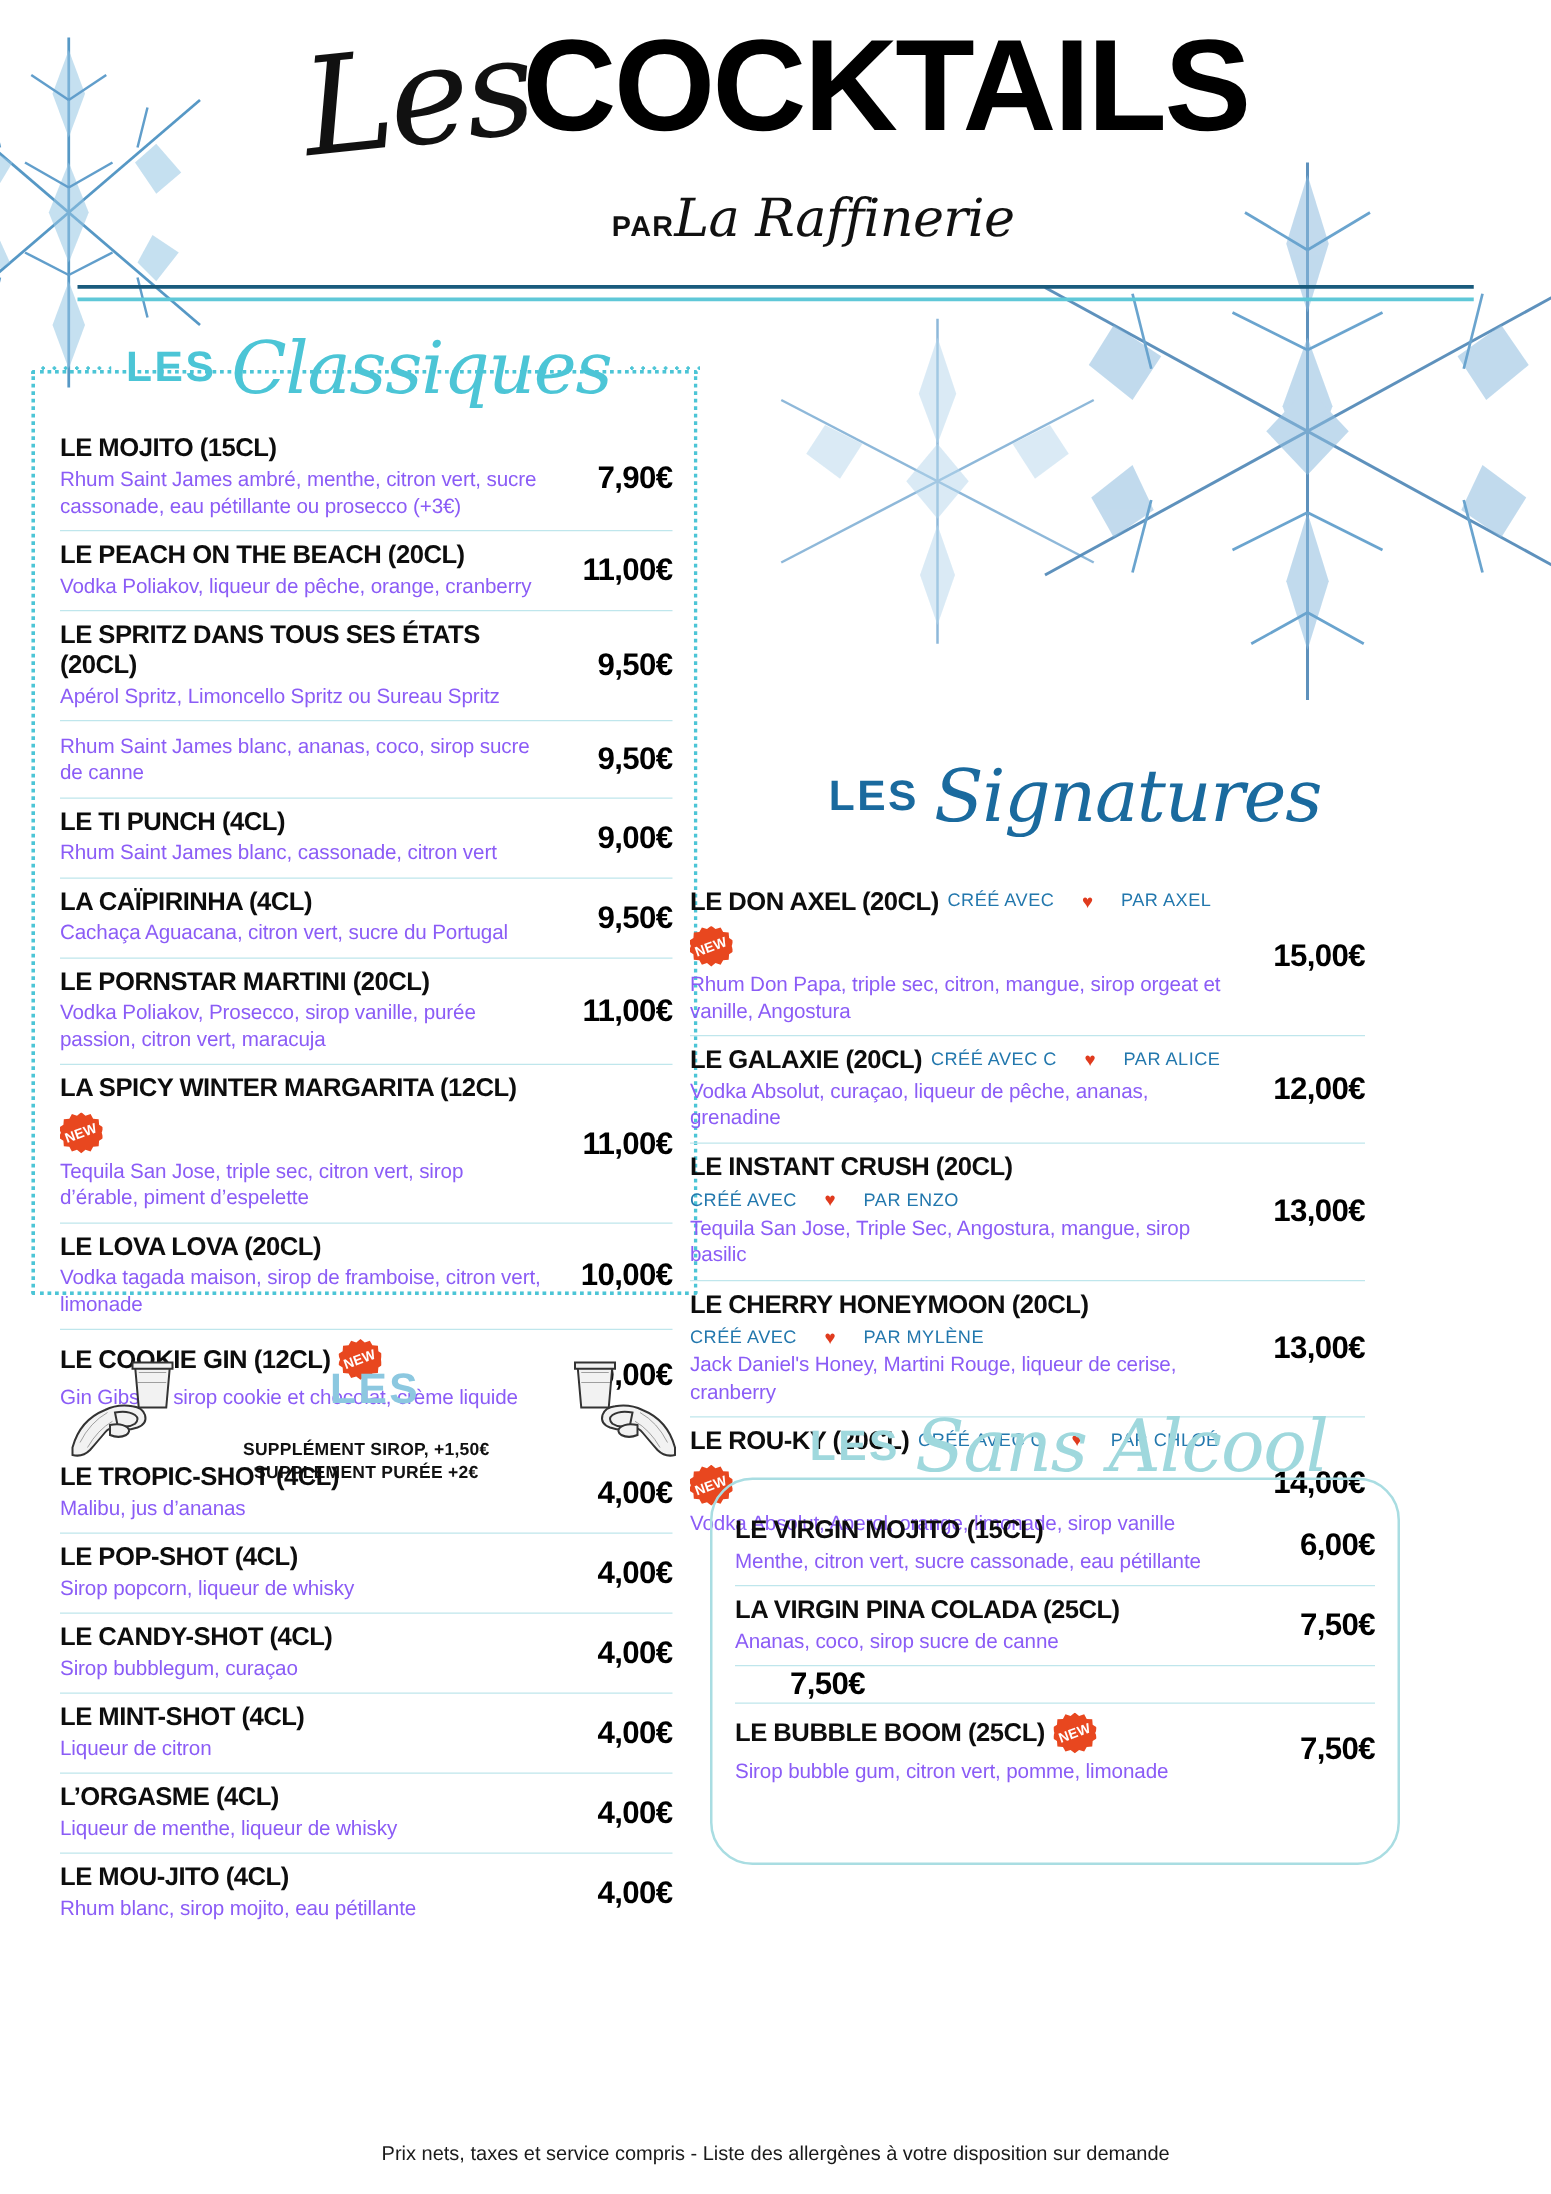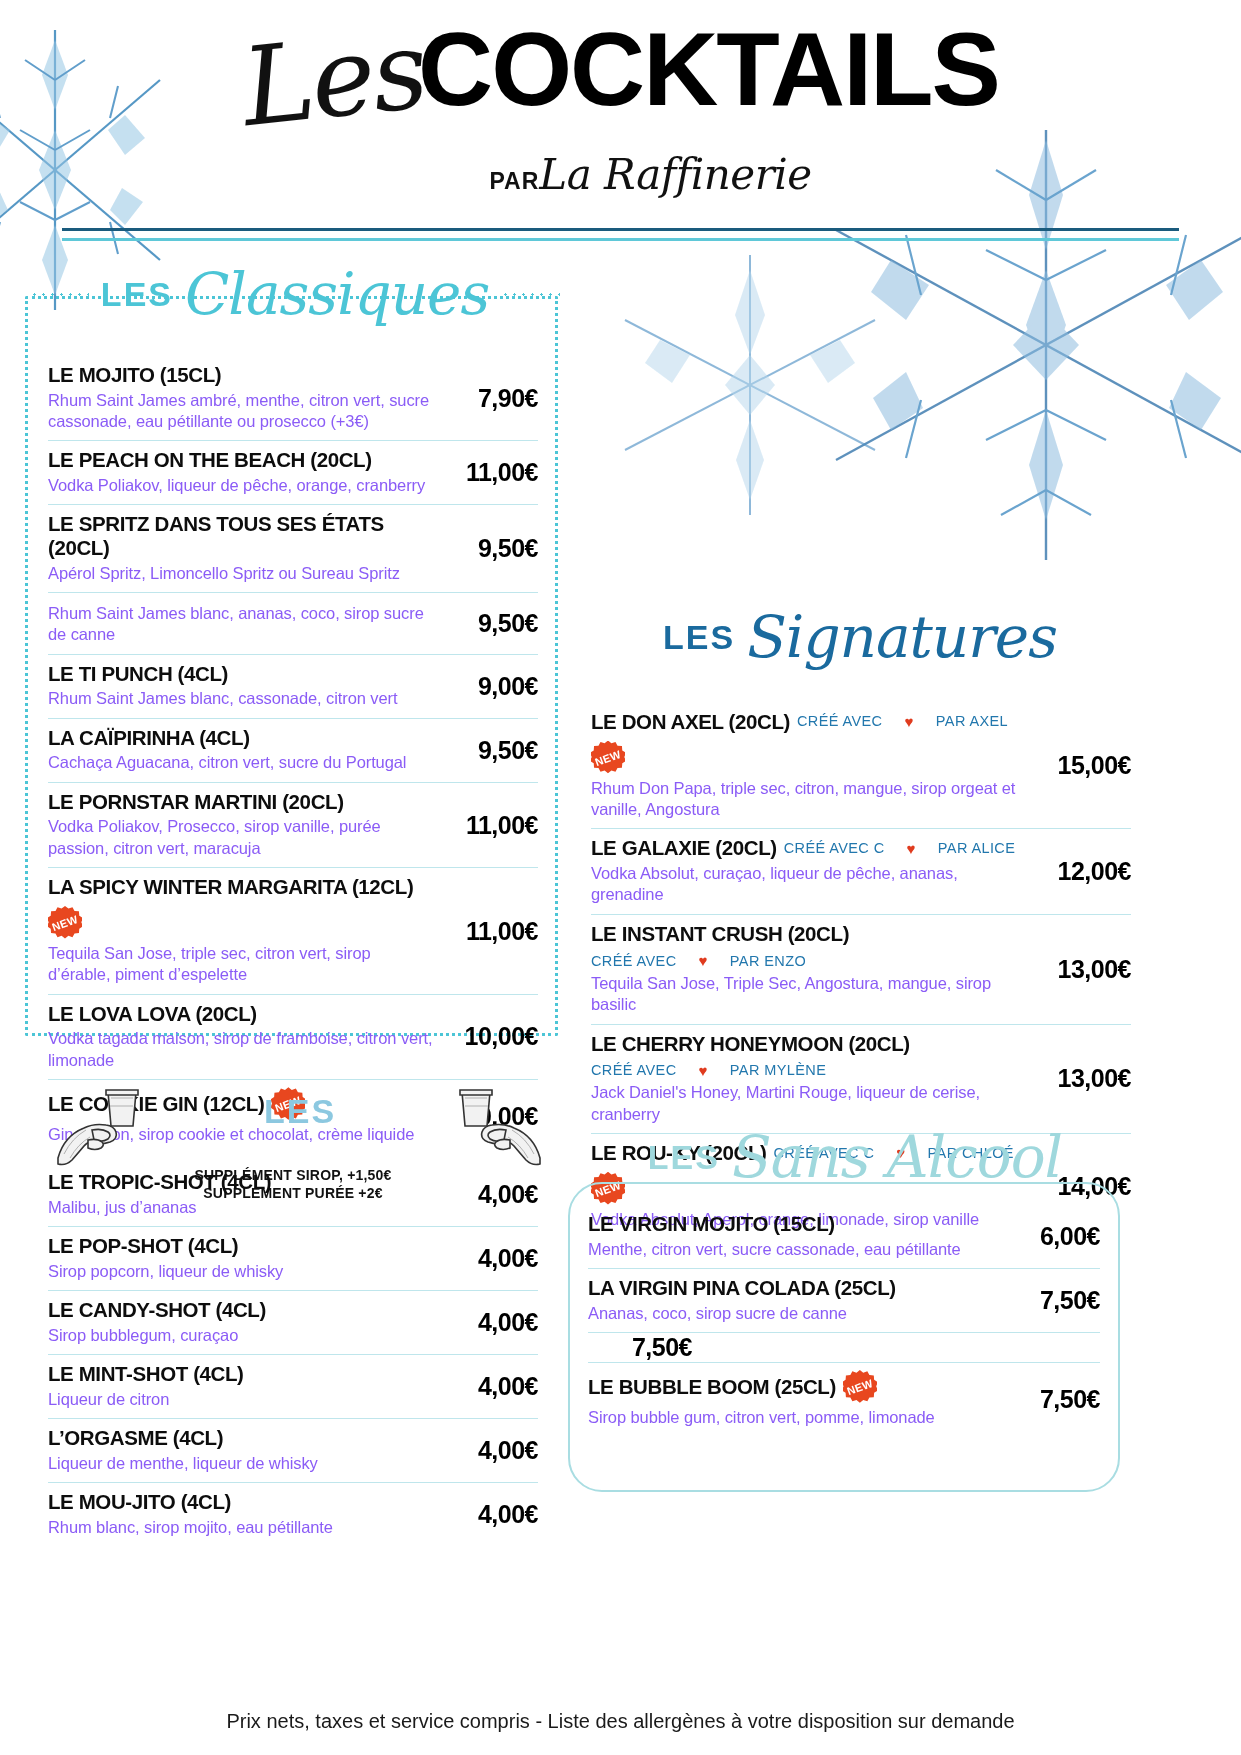--- a/index.html
+++ b/index.html
@@ -118,21 +118,21 @@
     transform: rotate(-20deg);
   }
 
   .supplements {
     text-align: center; font-weight: 700; font-size: 14px;
     letter-spacing: .2px; line-height: 1.3; color: #111; margin-top: 12px;
   }
 
   .footer {
     position: absolute; left: 0; right: 0; bottom: 22px;
-    text-align: center; font-size: 20px; color: #1a1a1a;
+    text-align: center; font-size: 16px; color: #1a1a1a;
   }
 </style>
 </head>
 <body>
 
 <div class="page">
 
   <svg class="snow-left" viewBox="0 0 230 300">
     <g stroke="#2e7fb8" stroke-width="2.2" fill="none" opacity=".85">
       <line x1="115" y1="10" x2="115" y2="290"></line>
@@ -226,21 +226,21 @@
     <div class="sec-title">
       <span class="dots-l"></span>
       <span class="sec-les c-teal">LES</span>
       <span class="sec-script c-teal">Classiques</span>
       <span class="dots-r"></span>
     </div>
   </div>
 
   <div class="box-dashed" style="left:25px; top:296px; width:533px; height:740px;"></div>
 
-  <div style="position:absolute; left:48px; top:356px; width:490px;">
+  <div style="position:absolute; left:48px; top:340px; width:490px;">
     <div id="classiques-items">
         <div class="item">
           <div class="item-main">
             <div class="item-name">
               <span>LE MOJITO (15CL)</span>
             </div>
             <div class="item-desc">Rhum Saint James ambré, menthe, citron vert, sucre cassonade, eau pétillante ou prosecco (+3€)</div>
           </div>
           <div class="item-price">7,90€</div>
         </div>
@@ -337,21 +337,21 @@
     </div>
   </div>
 
   <div style="position:absolute; left:600px; top:608px; width:520px;">
     <div class="sec-title" style="justify-content:center;">
       <span class="sec-les c-navy">LES</span>
       <span class="sec-script c-navy">Signatures</span>
     </div>
   </div>
 
-  <div style="position:absolute; left:591px; top:703px; width:540px;">
+  <div style="position:absolute; left:552px; top:703px; width:540px;">
     <div id="signatures-items">
         <div class="item">
           <div class="item-main">
             <div class="item-name">
               <span>LE DON AXEL (20CL)</span>
               <span class="creator">
                 <span>CRÉÉ AVEC</span>
                 <span class="heart">♥</span>
                 <span>PAR AXEL</span>
               </span>

